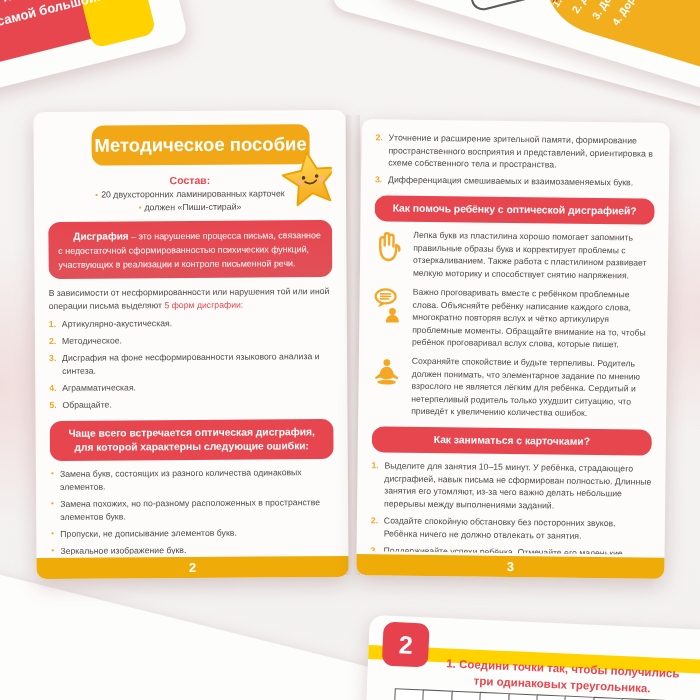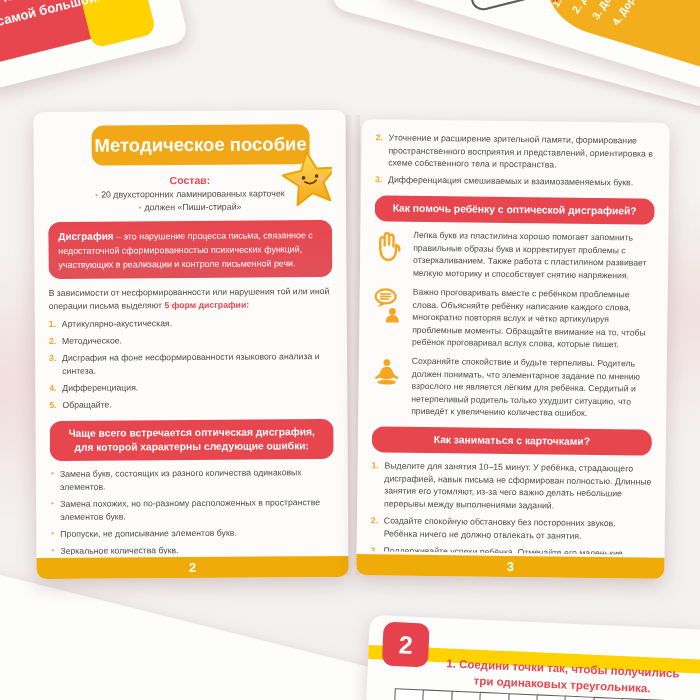--- a/index.html
+++ b/index.html
@@ -54,23 +54,23 @@
   .footer{position:absolute;left:0;right:0;bottom:0;height:21px;background:#efab08;
     border-radius:0 0 10px 10px;color:#fff;font-weight:bold;font-size:13px;text-align:center;line-height:21px;}
   .title-banner{margin:4px 22px 0 44px;background:#f2a816;border-radius:12px;color:#fff;
     text-align:center;font-weight:bold;font-size:18.5px;padding:9px 0;}
   .star{position:absolute;right:-12px;top:28px;z-index:6;transform:rotate(-8deg);}
   .sostav-h{text-align:center;color:#e8464f;font-weight:bold;font-size:10.5px;margin-top:9px;}
   .sostav-i{text-align:center;font-size:8.8px;margin-top:3px;}
   .dot{color:#f5a623;font-size:8px;margin-right:3px;}
   .redbox{background:linear-gradient(#e8464f,#e05058);border-radius:12px;color:#fff;
     font-size:8.9px;line-height:1.55;padding:7px 10px;margin-top:9px;}
-  .redbox b{font-size:10px;}
+  .redbox b{font-size:10px;margin-left:15px;}
   .para{font-size:8.7px;line-height:1.5;margin-top:8px;}
-  .hl{color:#e8464f;font-weight:bold;}
+  .hl{color:#e8464f;font-weight:normal;}
   .oli{position:relative;padding-left:13px;font-size:8.7px;line-height:1.45;margin-top:4.5px;}
   .oli .n{position:absolute;left:0;color:#f5a623;font-weight:bold;}
   .rbanner{background:#e8464f;border-radius:12px;color:#fff;text-align:center;font-weight:bold;
     font-size:10.3px;line-height:1.4;padding:6px 10px;margin:9px 0 7px 0;}
   .bul{position:relative;padding-left:10px;font-size:8.7px;line-height:1.45;margin-top:4.5px;}
   .bul .b{position:absolute;left:1px;top:0;color:#f5a623;font-size:8px;}
   .tip{display:flex;gap:9px;margin-top:7px;}
   .tip .ic{flex:none;width:30px;padding-top:2px;}
   .tip .tx{font-size:8.6px;line-height:1.45;}
   .seam{position:absolute;left:346px;top:115px;width:14px;height:460px;z-index:4;
@@ -141,29 +141,29 @@
       <b>Дисграфия</b><span> – это нарушение процесса письма, связанное с недостаточной сформированностью психических функций, участвующих в реализации и контроле письменной речи.</span>
     </div>
 
     <div class="para">
       <span>В зависимости от несформированности или нарушения той или иной операции письма выделяют </span><span class="hl">5 форм дисграфии:</span>
     </div>
 
     <div class="oli"><span class="n">1.</span><span>Артикулярно-акустическая.</span></div>
     <div class="oli"><span class="n">2.</span><span>Методическое.</span></div>
     <div class="oli"><span class="n">3.</span><span>Дисграфия на фоне несформированности языкового анализа и синтеза.</span></div>
-    <div class="oli"><span class="n">4.</span><span>Дифференциация.</span></div>
+    <div class="oli"><span class="n">4.</span><span>Аграмматическая.</span></div>
     <div class="oli"><span class="n">5.</span><span>Обращайте.</span></div>
 
     <div class="rbanner">Чаще всего встречается оптическая дисграфия, для которой характерны следующие ошибки:</div>
 
     <div class="bul"><span class="b">•</span><span>Замена букв, состоящих из разного количества одинаковых элементов.</span></div>
     <div class="bul"><span class="b">•</span><span>Замена похожих, но по-разному расположенных в пространстве элементов букв.</span></div>
     <div class="bul"><span class="b">•</span><span>Пропуски, не дописывание элементов букв.</span></div>
-    <div class="bul"><span class="b">•</span><span>Зеркальное количества букв.</span></div>
+    <div class="bul"><span class="b">•</span><span>Зеркальное изображение букв.</span></div>
 
   </div>
   <div class="footer">2</div>
 </div>
 
 <div class="page page-r">
   <div class="pad">
     <div class="oli" style="margin-top:2px;"><span class="n">2.</span><span>Уточнение и расширение зрительной памяти, формирование пространственного восприятия и представлений, ориентировка в схеме собственного тела и пространства.</span></div>
     <div class="oli"><span class="n">3.</span><span>Дифференциация смешиваемых и взаимозаменяемых букв.</span></div>
 

